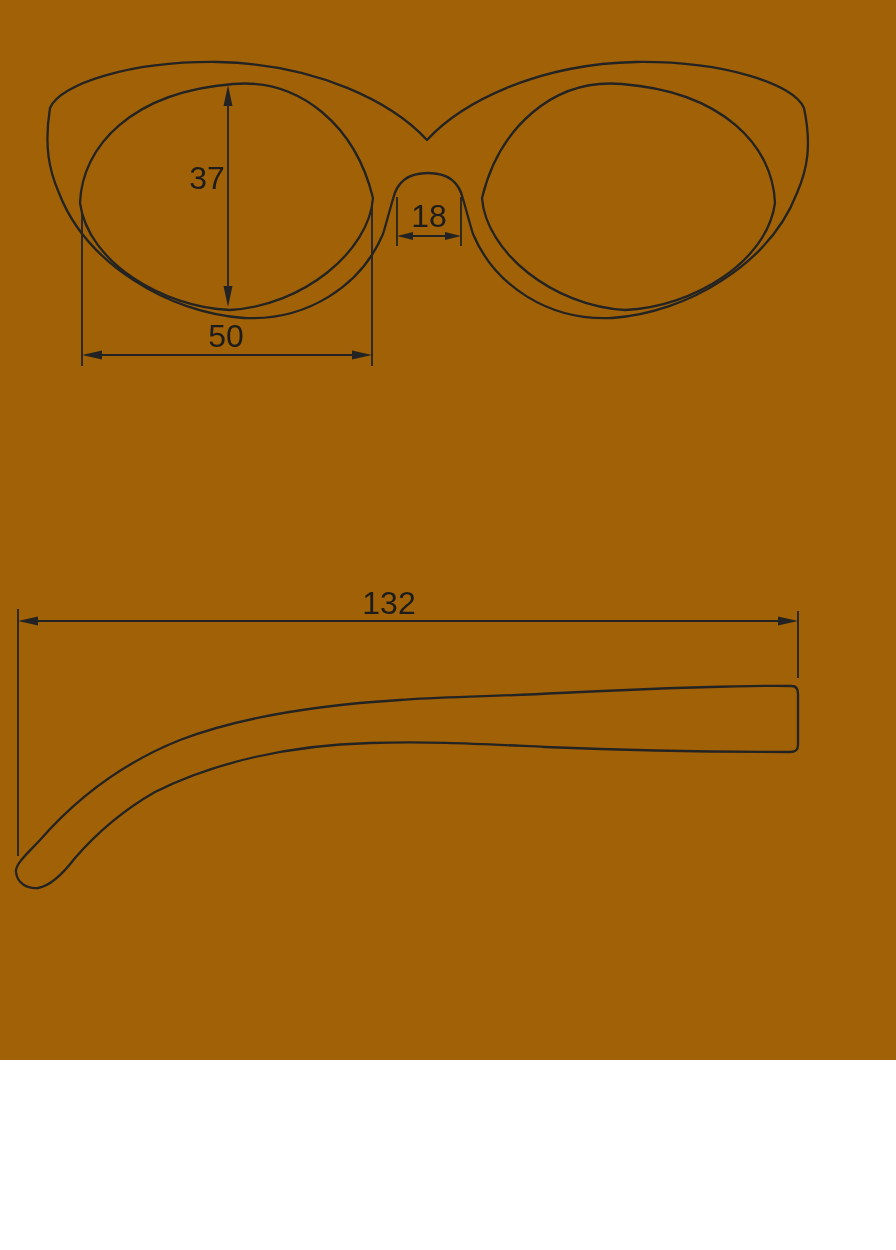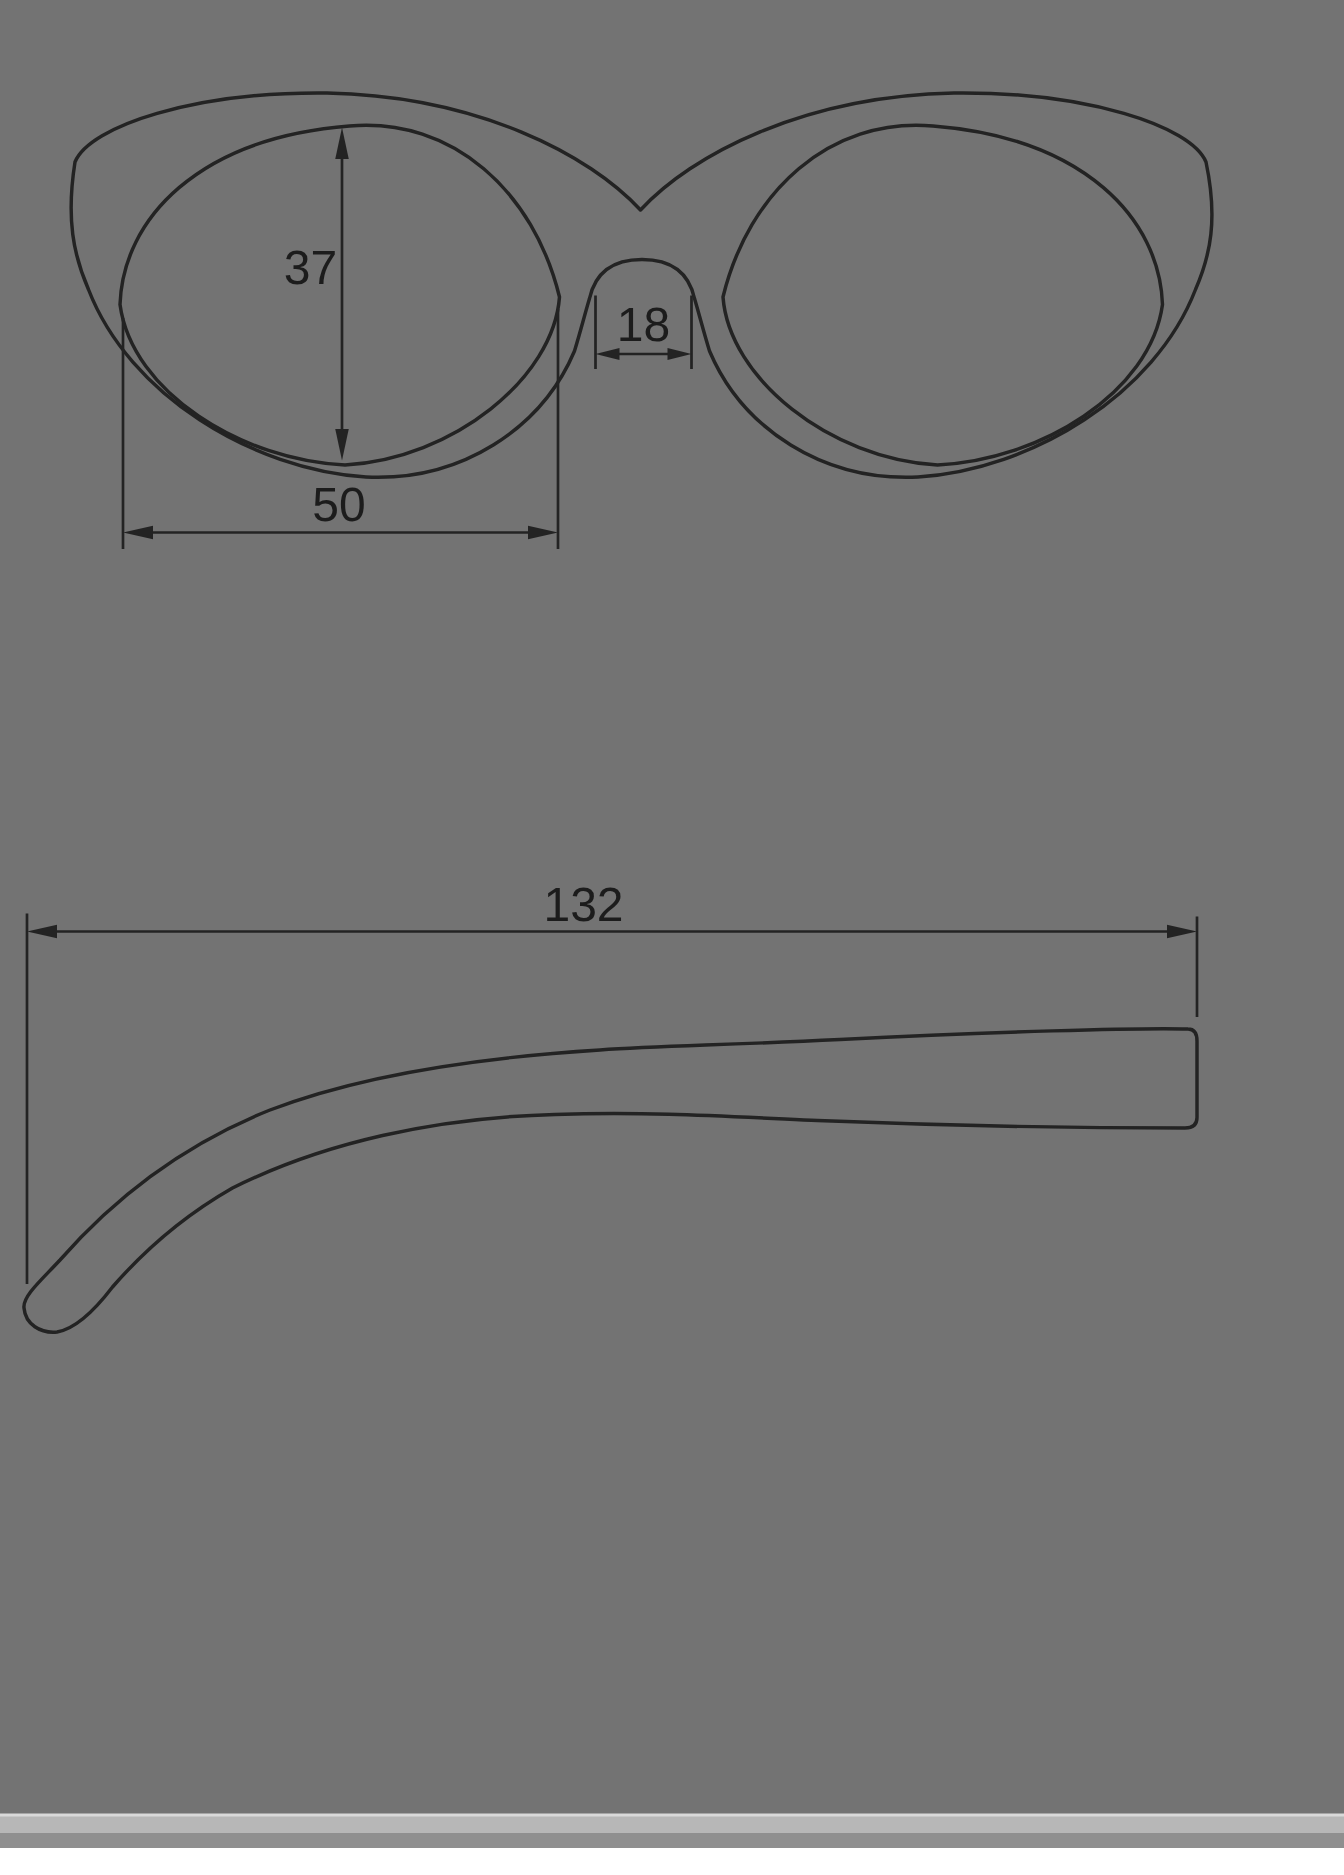--- a/index.html
+++ b/index.html
@@ -3,22 +3,22 @@
 <meta charset="utf-8">
 <style>
   html, body {
     margin: 0;
     padding: 0;
     background: #ffffff;
   }
   .page {
     position: relative;
     width: 896px;
-    height: 1232px;
-    background: #737373;
+    height: 1060px;
+    background: #a16207;
     overflow: hidden;
     font-family: "Liberation Sans", sans-serif;
   }
   svg { display: block; }
   .outline {
     fill: none;
     stroke: #232323;
     stroke-width: 2.3px;
     stroke-linejoin: round;
     stroke-linecap: round;

